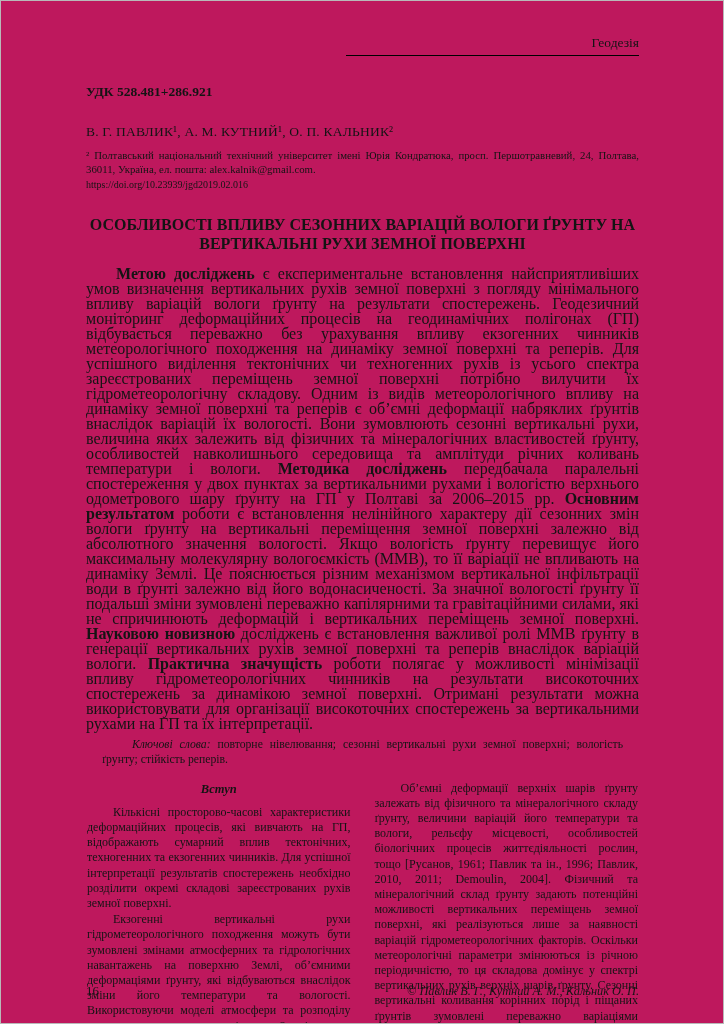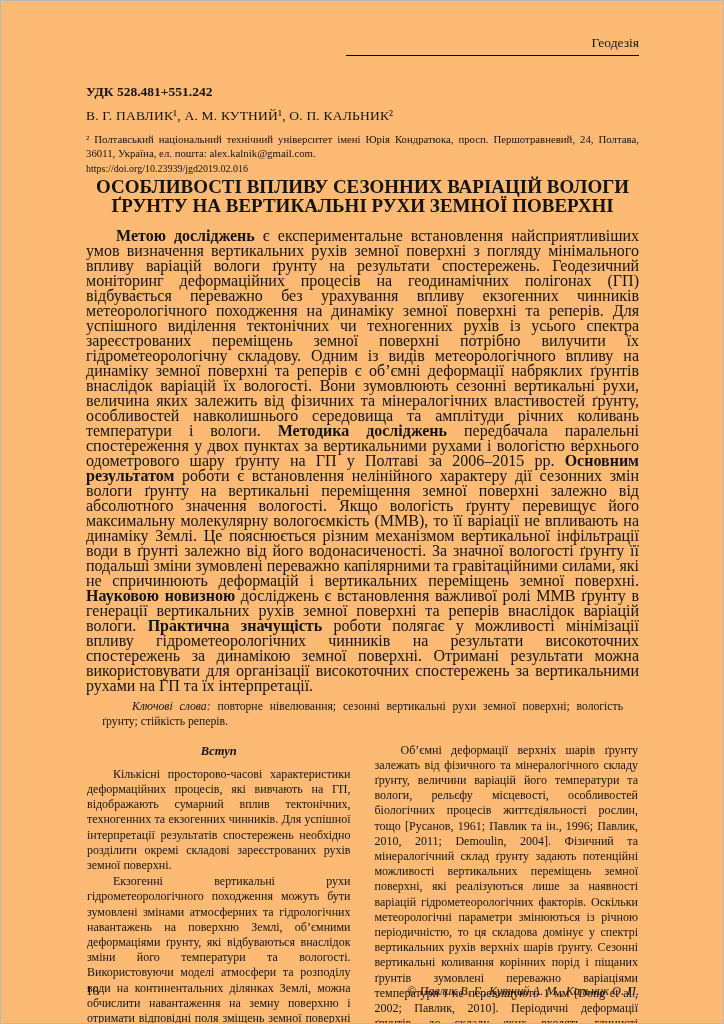--- a/index.html
+++ b/index.html
@@ -1,21 +1,21 @@
 <!DOCTYPE html>
 <html><head>
 <meta charset="utf-8">
 <style>
   html, body { margin: 0; padding: 0; background: #ffffff; }
   .page {
     position: relative;
     width: 724px;
     height: 1024px;
     box-sizing: border-box;
-    background: #fdba74;
+    background: #be185d;
     border: 1px solid #b9b9b9;
     font-family: "Liberation Serif", serif;
     color: #141414;
     overflow: hidden;
   }
   .content {
     position: absolute;
     left: 85px;
     right: 84px;
     top: 0;
@@ -30,38 +30,38 @@
     margin-left: 47%;
     border-top: 1.3px solid #000;
     height: 0;
   }
   .udc {
     margin-top: 28px;
     font-weight: bold;
     font-size: 13.5px;
   }
   .authors {
-    margin-top: 8px;
+    margin-top: 24px;
     font-size: 13.5px;
     letter-spacing: 0.2px;
   }
   .affiliations { margin-top: 9px; }
   .affil {
     font-size: 10.8px;
     line-height: 13.8px;
     text-align: justify;
   }
   .doi {
     margin-top: 2px;
     font-size: 10px;
   }
   .title {
-    margin: 3px 0 0;
+    margin: 25px 0 0;
     text-align: center;
-    font-size: 19px;
+    font-size: 16px;
     line-height: 19px;
     font-weight: bold;
   }
   .abstract {
     margin: 13px 0 0;
     font-size: 16px;
     line-height: 15px;
     text-align: justify;
     text-indent: 30px;
   }
@@ -114,21 +114,21 @@
 <body>
 
 <div class="page">
   <div class="content">
 
     <div class="running-head">
       <span>Геодезія</span>
       <div class="head-rule"></div>
     </div>
 
-    <div class="udc">УДК 528.481+551.242</div>
+    <div class="udc">УДК 528.481+286.921</div>
 
     <div class="authors">В. Г. ПАВЛИК¹, А. М. КУТНИЙ¹, О. П. КАЛЬНИК²</div>
 
     <div class="affiliations">
       <div class="affil">² Полтавський національний технічний університет імені Юрія Кондратюка, просп. Першотравневий, 24, Полтава, 36011, Україна, ел. пошта: alex.kalnik@gmail.com.</div>
     </div>
 
     <div class="doi">https://doi.org/10.23939/jgd2019.02.016</div>
 
     <h1 class="title">ОСОБЛИВОСТІ ВПЛИВУ СЕЗОННИХ ВАРІАЦІЙ ВОЛОГИ ҐРУНТУ НА ВЕРТИКАЛЬНІ РУХИ ЗЕМНОЇ ПОВЕРХНІ</h1>

